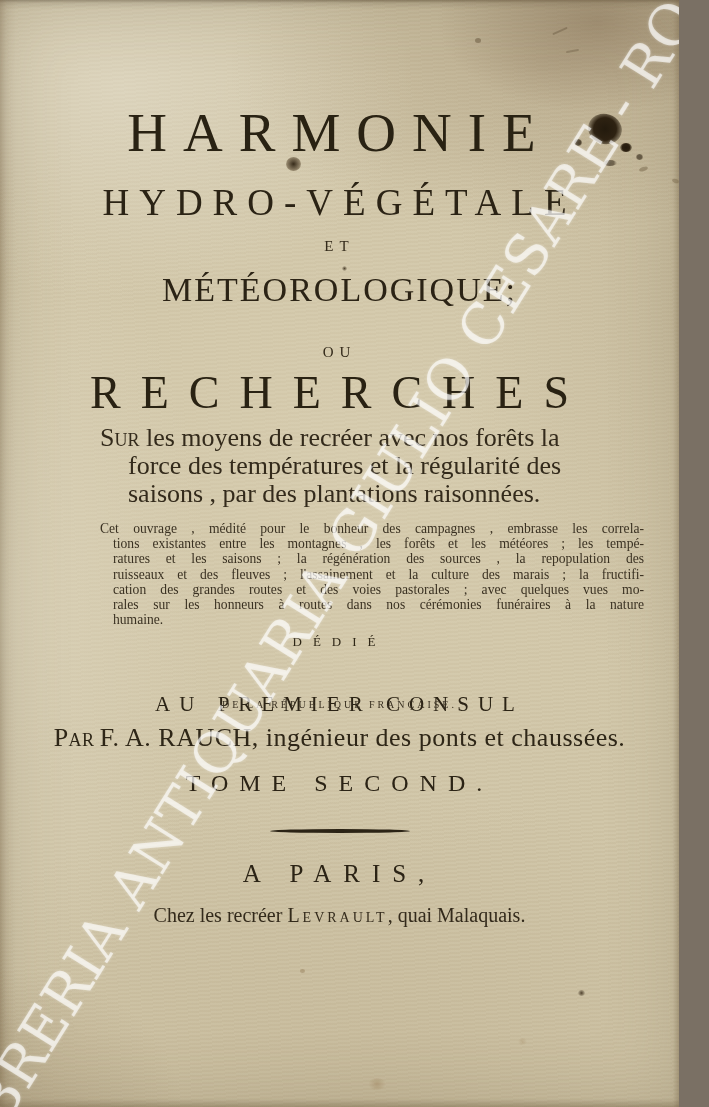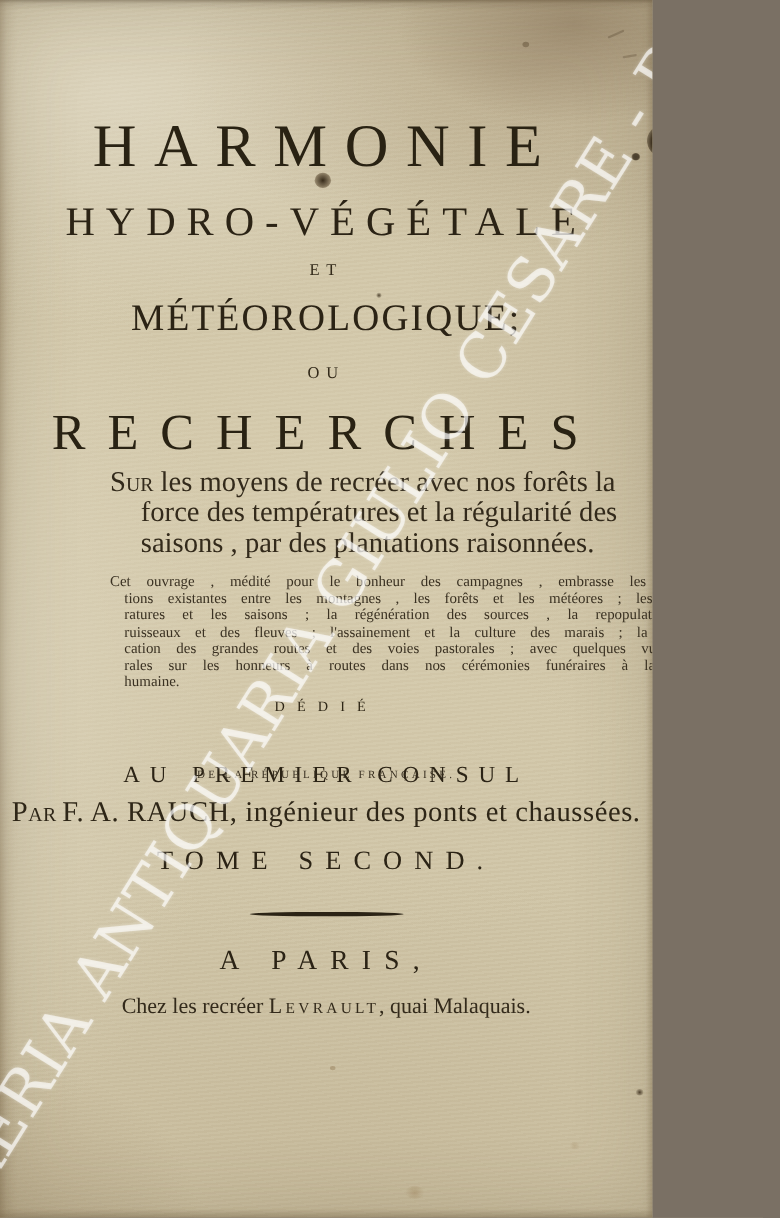--- a/index.html
+++ b/index.html
@@ -1,18 +1,18 @@
 <!DOCTYPE html>
 <html><head>
 <meta charset="utf-8">
 <style>
   html,body{margin:0;padding:0;background:#7a7064;}
   .photo{
     position:relative;
-    width:593px;height:1107px;
+    width:679px;height:1107px;
     overflow:hidden;
     font-family:"Liberation Serif","DejaVu Serif",serif;
     color:#2e2618;
     background-color:#d0c5a7;
     background-image:
       radial-gradient(ellipse 230px 130px at 88% 2%, rgba(136,115,88,0.55), transparent 70%),
       radial-gradient(ellipse 420px 220px at 80% 6%, rgba(150,130,100,0.32), transparent 75%),
       radial-gradient(ellipse 300px 500px at 100% 28%, rgba(150,132,102,0.16), transparent 75%),
       radial-gradient(ellipse 420px 300px at 18% 8%, rgba(236,231,216,0.45), transparent 70%),
       radial-gradient(ellipse 300px 600px at 0% 55%, rgba(228,221,200,0.45), transparent 70%),
@@ -27,21 +27,21 @@
     text-decoration: underline;
   }
   .vignette{position:absolute;inset:0;pointer-events:none;
     box-shadow:inset 0 0 70px rgba(95,80,54,0.22), inset 0 0 10px rgba(95,80,54,0.18);}
   
   .tline{position:absolute;left:0;right:0;text-align:center;white-space:nowrap;}
   .main-title   {top:103px;font-size:55px;letter-spacing:16px;line-height:1.1;color:#292213;}
   .sub1         {top:182px;font-size:37px;letter-spacing:10px;line-height:1.15;color:#2b2315;}
   .conj1        {top:238px;font-size:15px;letter-spacing:6px;color:#332a1a;}
   .sub2         {top:270px;font-size:34px;letter-spacing:2px;line-height:1.15;color:#2b2315;}
-  .conj2        {top:332px;font-size:15px;letter-spacing:6px;color:#332a1a;}
+  .conj2        {top:344px;font-size:15px;letter-spacing:6px;color:#332a1a;}
   .sub3         {top:368px;font-size:46px;letter-spacing:20px;line-height:1.1;color:#292213;}
   .argument{position:absolute;top:424px;left:100px;width:546px;font-size:26px;line-height:28px;color:#332a1b;}
   .arg-line.indent{padding-left:28px;}
   .sc{font-variant:small-caps;}
   .summary{position:absolute;top:521px;left:100px;width:544px;font-size:13.6px;line-height:15.2px;color:#3a3122;}
   .sum-line{text-align:justify;text-align-last:justify;}
   .sum-line.indent{padding-left:13px;}
   .sum-line.last{text-align-last:left;}
   .dedie        {top:634px;font-size:13px;letter-spacing:11px;color:#2e2616;}
   .consul       {top:692px;font-size:21px;letter-spacing:9px;color:#2b2315;}

